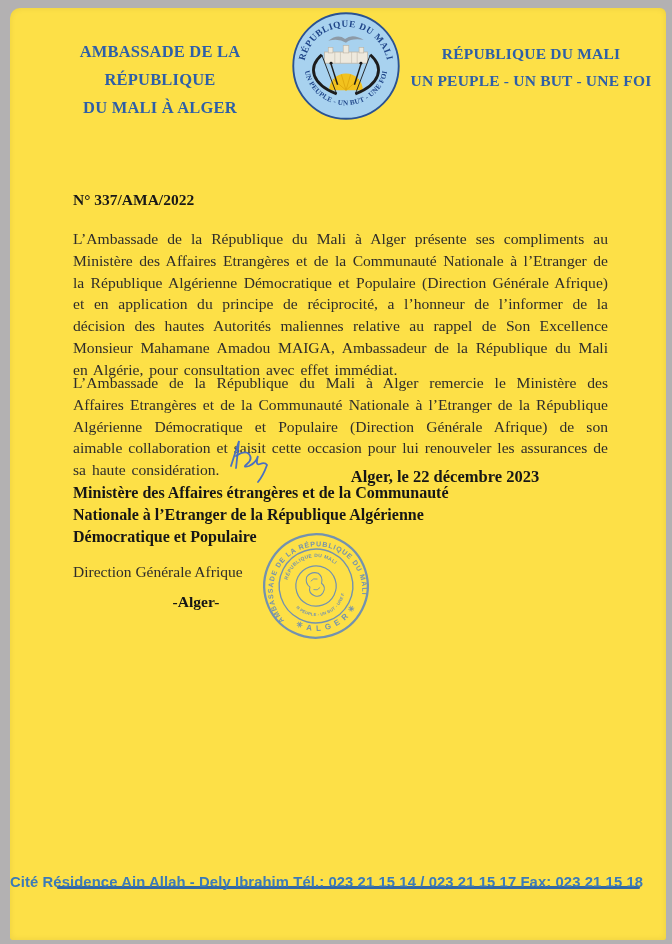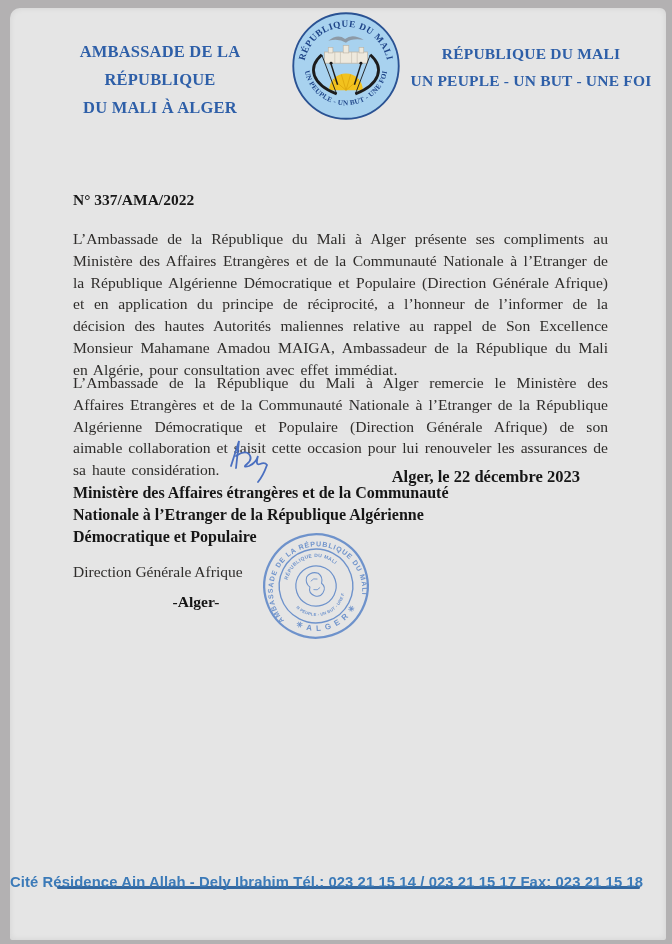--- a/index.html
+++ b/index.html
@@ -6,21 +6,21 @@
   html,body { width:672px; height:944px; }
   body {
     background:#b3b1b2;
     font-family:"Liberation Serif", serif;
     position:relative;
     overflow:hidden;
   }
   #paper {
     position:absolute;
     left:10px; top:8px; right:6px; bottom:4px;
-    background:#e5e5e5;
+    background:#fde047;
     border-radius:10px 6px 2px 2px;
     box-shadow:inset 0 0 6px rgba(0,0,0,0.08);
   }
   
   .hdr-left {
     position:absolute; left:20px; top:30px; width:260px;
     text-align:center; color:#2e5fa8; font-weight:bold;
     font-size:16.5px; line-height:28px; letter-spacing:0.2px;
   }
   .hdr-right {
@@ -41,21 +41,21 @@
     font-size:15.6px; line-height:21.8px; color:#2f2d2b;
     text-align:justify; word-spacing:2px;
   }
   #para1 { top:220px; }
   #para2 { top:364px; }
   .paraph {
     position:absolute; left:215px; top:428px; width:52px; height:50px;
   }
   .dateline {
     position:absolute; left:300px; top:459px; width:270px;
-    text-align:right; font-weight:bold; font-size:16.5px; color:#161616;
+    text-align:center; font-weight:bold; font-size:16.5px; color:#161616;
   }
   .addressee {
     position:absolute; left:63px; top:474px;
     font-weight:bold; font-size:16px; line-height:22px; color:#161616;
   }
   .direction {
     position:absolute; left:63px; top:555px;
     font-size:15.5px; color:#2f2d2b;
   }
   .city {

